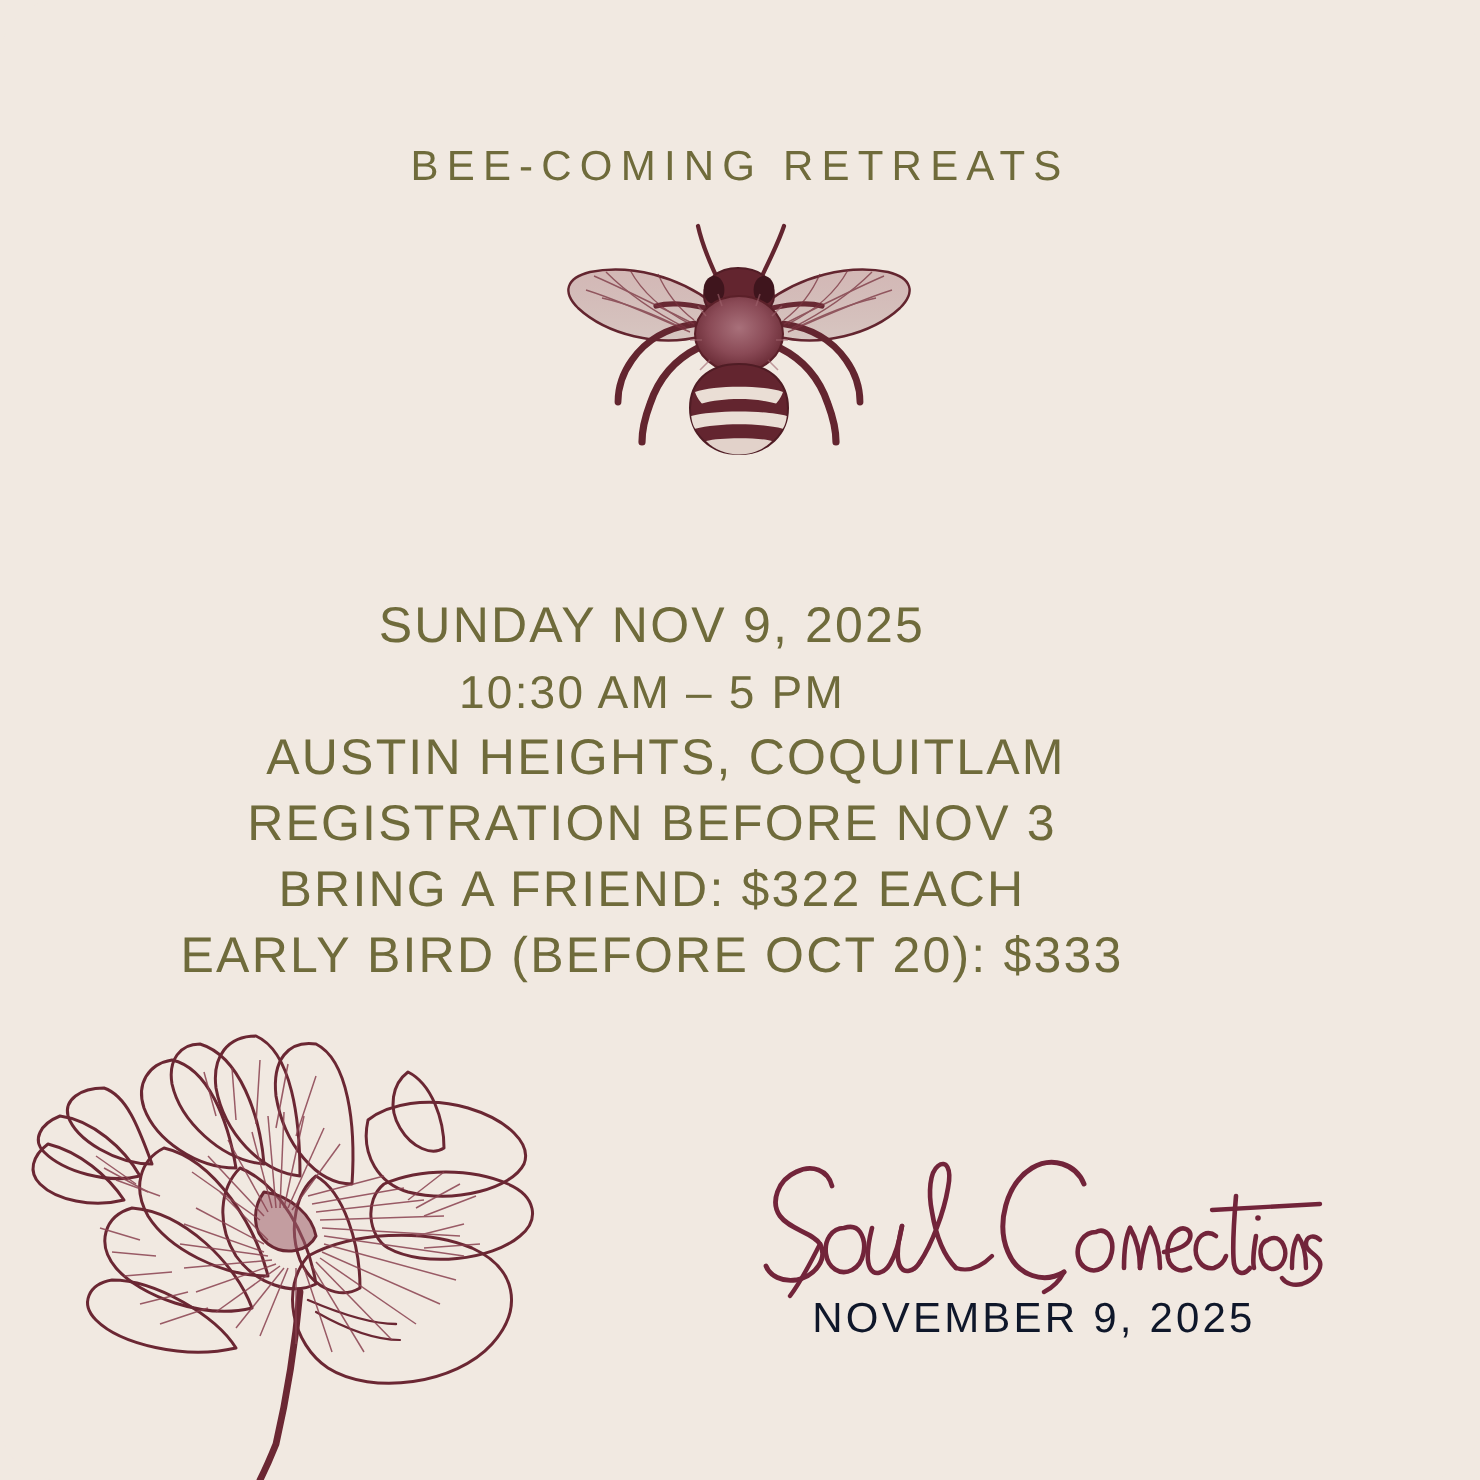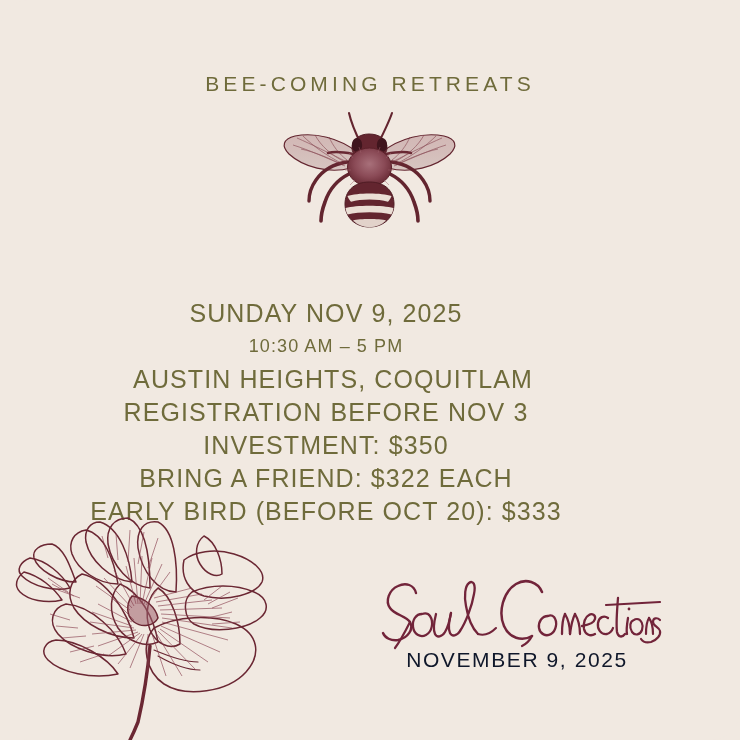--- a/index.html
+++ b/index.html
@@ -60,21 +60,21 @@
   .detail-line {
     font-family: "Liberation Sans", sans-serif;
     font-weight: 400;
     letter-spacing: 1.1px;
     line-height: 33px;
     height: 33px;
     white-space: nowrap;
     color: #6f6b3b;
   }
   .detail-line.s1 { font-size: 25px; }
-  .detail-line.s2 { font-size: 18px; }
+  .detail-line.s2 { font-size: 23px; }
   .detail-line.s3 { font-size: 25px; padding-left: 14px; }
   .detail-line.s4 { font-size: 25px; }
   .detail-line.s5 { font-size: 25px; }
   .detail-line.s6 { font-size: 25px; }
   .detail-line.s7 { font-size: 25px; }
 
   
   #flower-illustration {
     position: absolute;
     left: 8px;
@@ -187,21 +187,20 @@
       <path d="M64.6,104 C75,101 102,101 112.4,104 C112,107.4 111.2,109.2 110.4,110.4 C99,107.4 78,107.4 66.6,110.4 C65.8,109.2 65,107.4 64.6,104 Z" fill="#efe6dc" opacity="0.96"></path>
       <path d="M72,116.5 C79,114.6 98,114.6 105,116.5 C100.5,121 95,123.2 88.5,123.2 C82,123.2 76.5,121 72,116.5 Z" fill="#efe6dc" opacity="0.9"></path>
     </svg>
   </div>
 
   <div id="details">
     <div class="detail-line s1">SUNDAY NOV 9, 2025</div>
     <div class="detail-line s2">10:30 AM – 5 PM</div>
     <div class="detail-line s3">AUSTIN HEIGHTS, COQUITLAM</div>
     <div class="detail-line s4">REGISTRATION BEFORE NOV 3</div>
-    <div class="detail-line s5">INVESTMENT: $350</div>
     <div class="detail-line s6">BRING A FRIEND: $322 EACH</div>
     <div class="detail-line s7">EARLY BIRD (BEFORE OCT 20): $333</div>
   </div>
 
   <div id="flower-illustration">
     <svg viewBox="0 0 278 240" width="278" height="240" xmlns="http://www.w3.org/2000/svg" aria-hidden="true">
       <g fill="none" stroke="#6b2733" stroke-width="1.5" stroke-linecap="round" stroke-linejoin="round">
 
         <path d="M16,72 C8,78 6,86 12,92 C20,100 38,104 54,100 C46,88 32,76 16,72 Z"></path>
         <path d="M22,58 C12,62 8,70 14,76 C24,86 46,92 62,88 C54,74 38,60 22,58 Z"></path>

